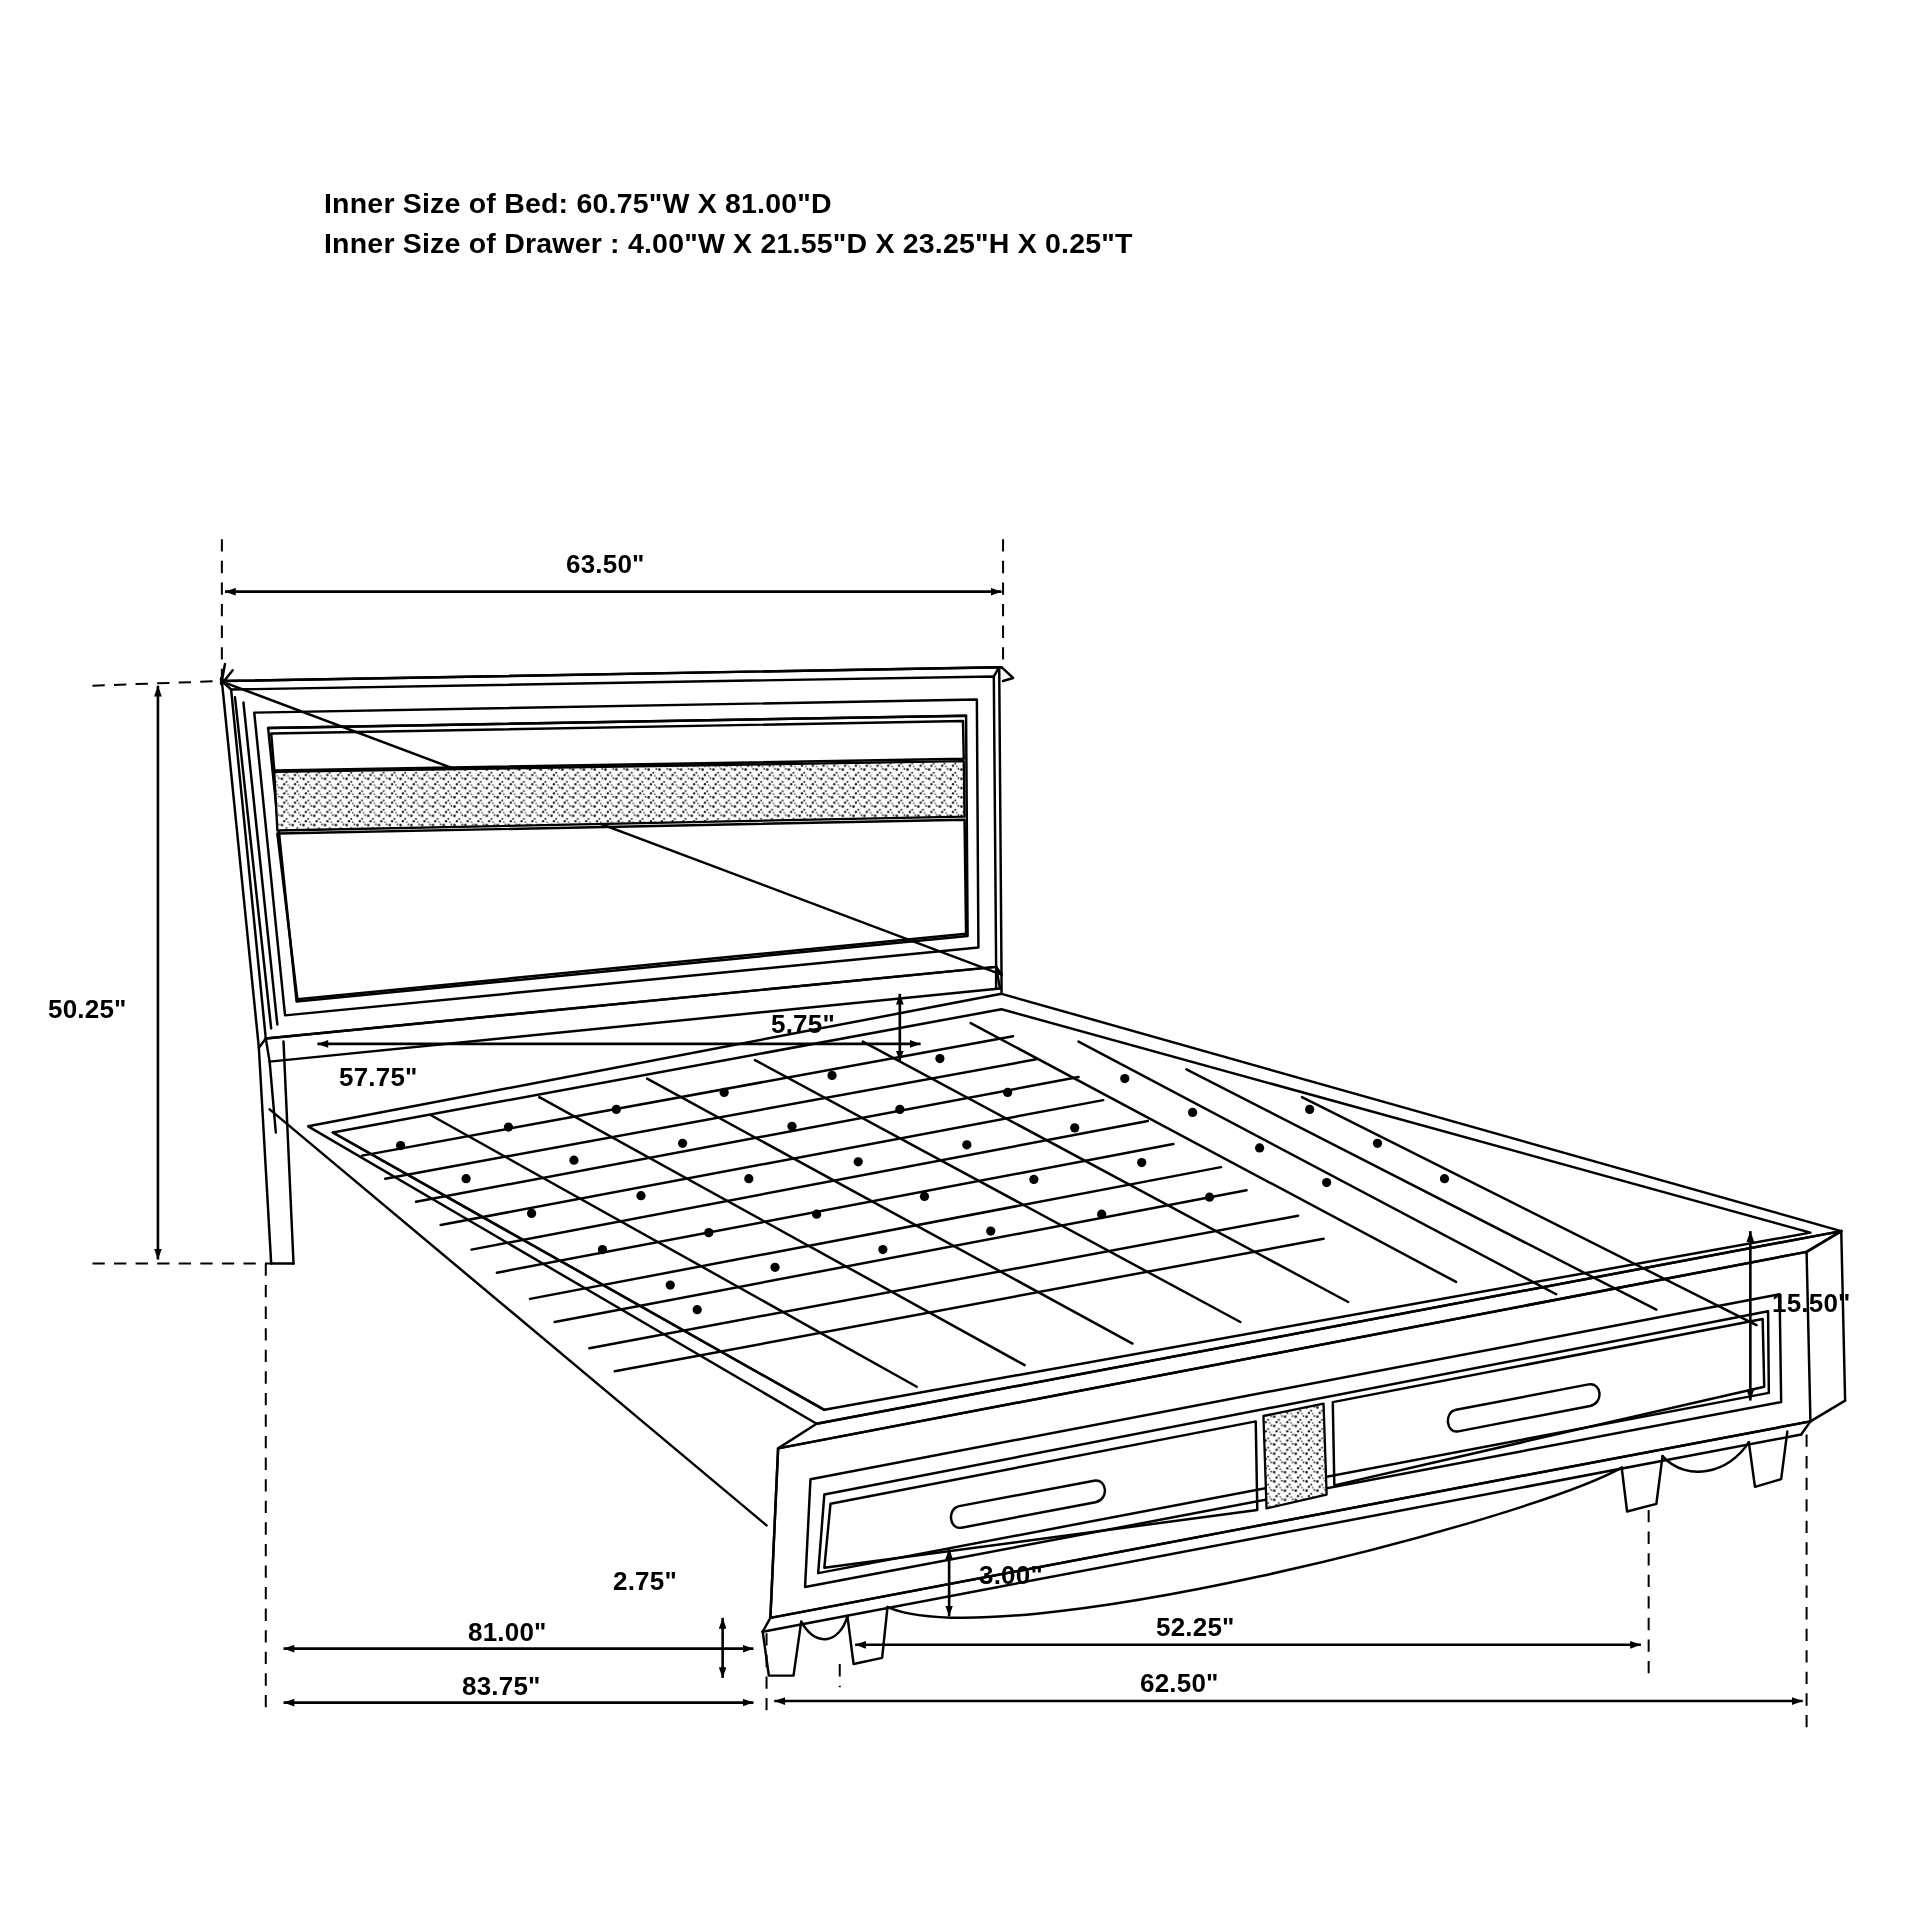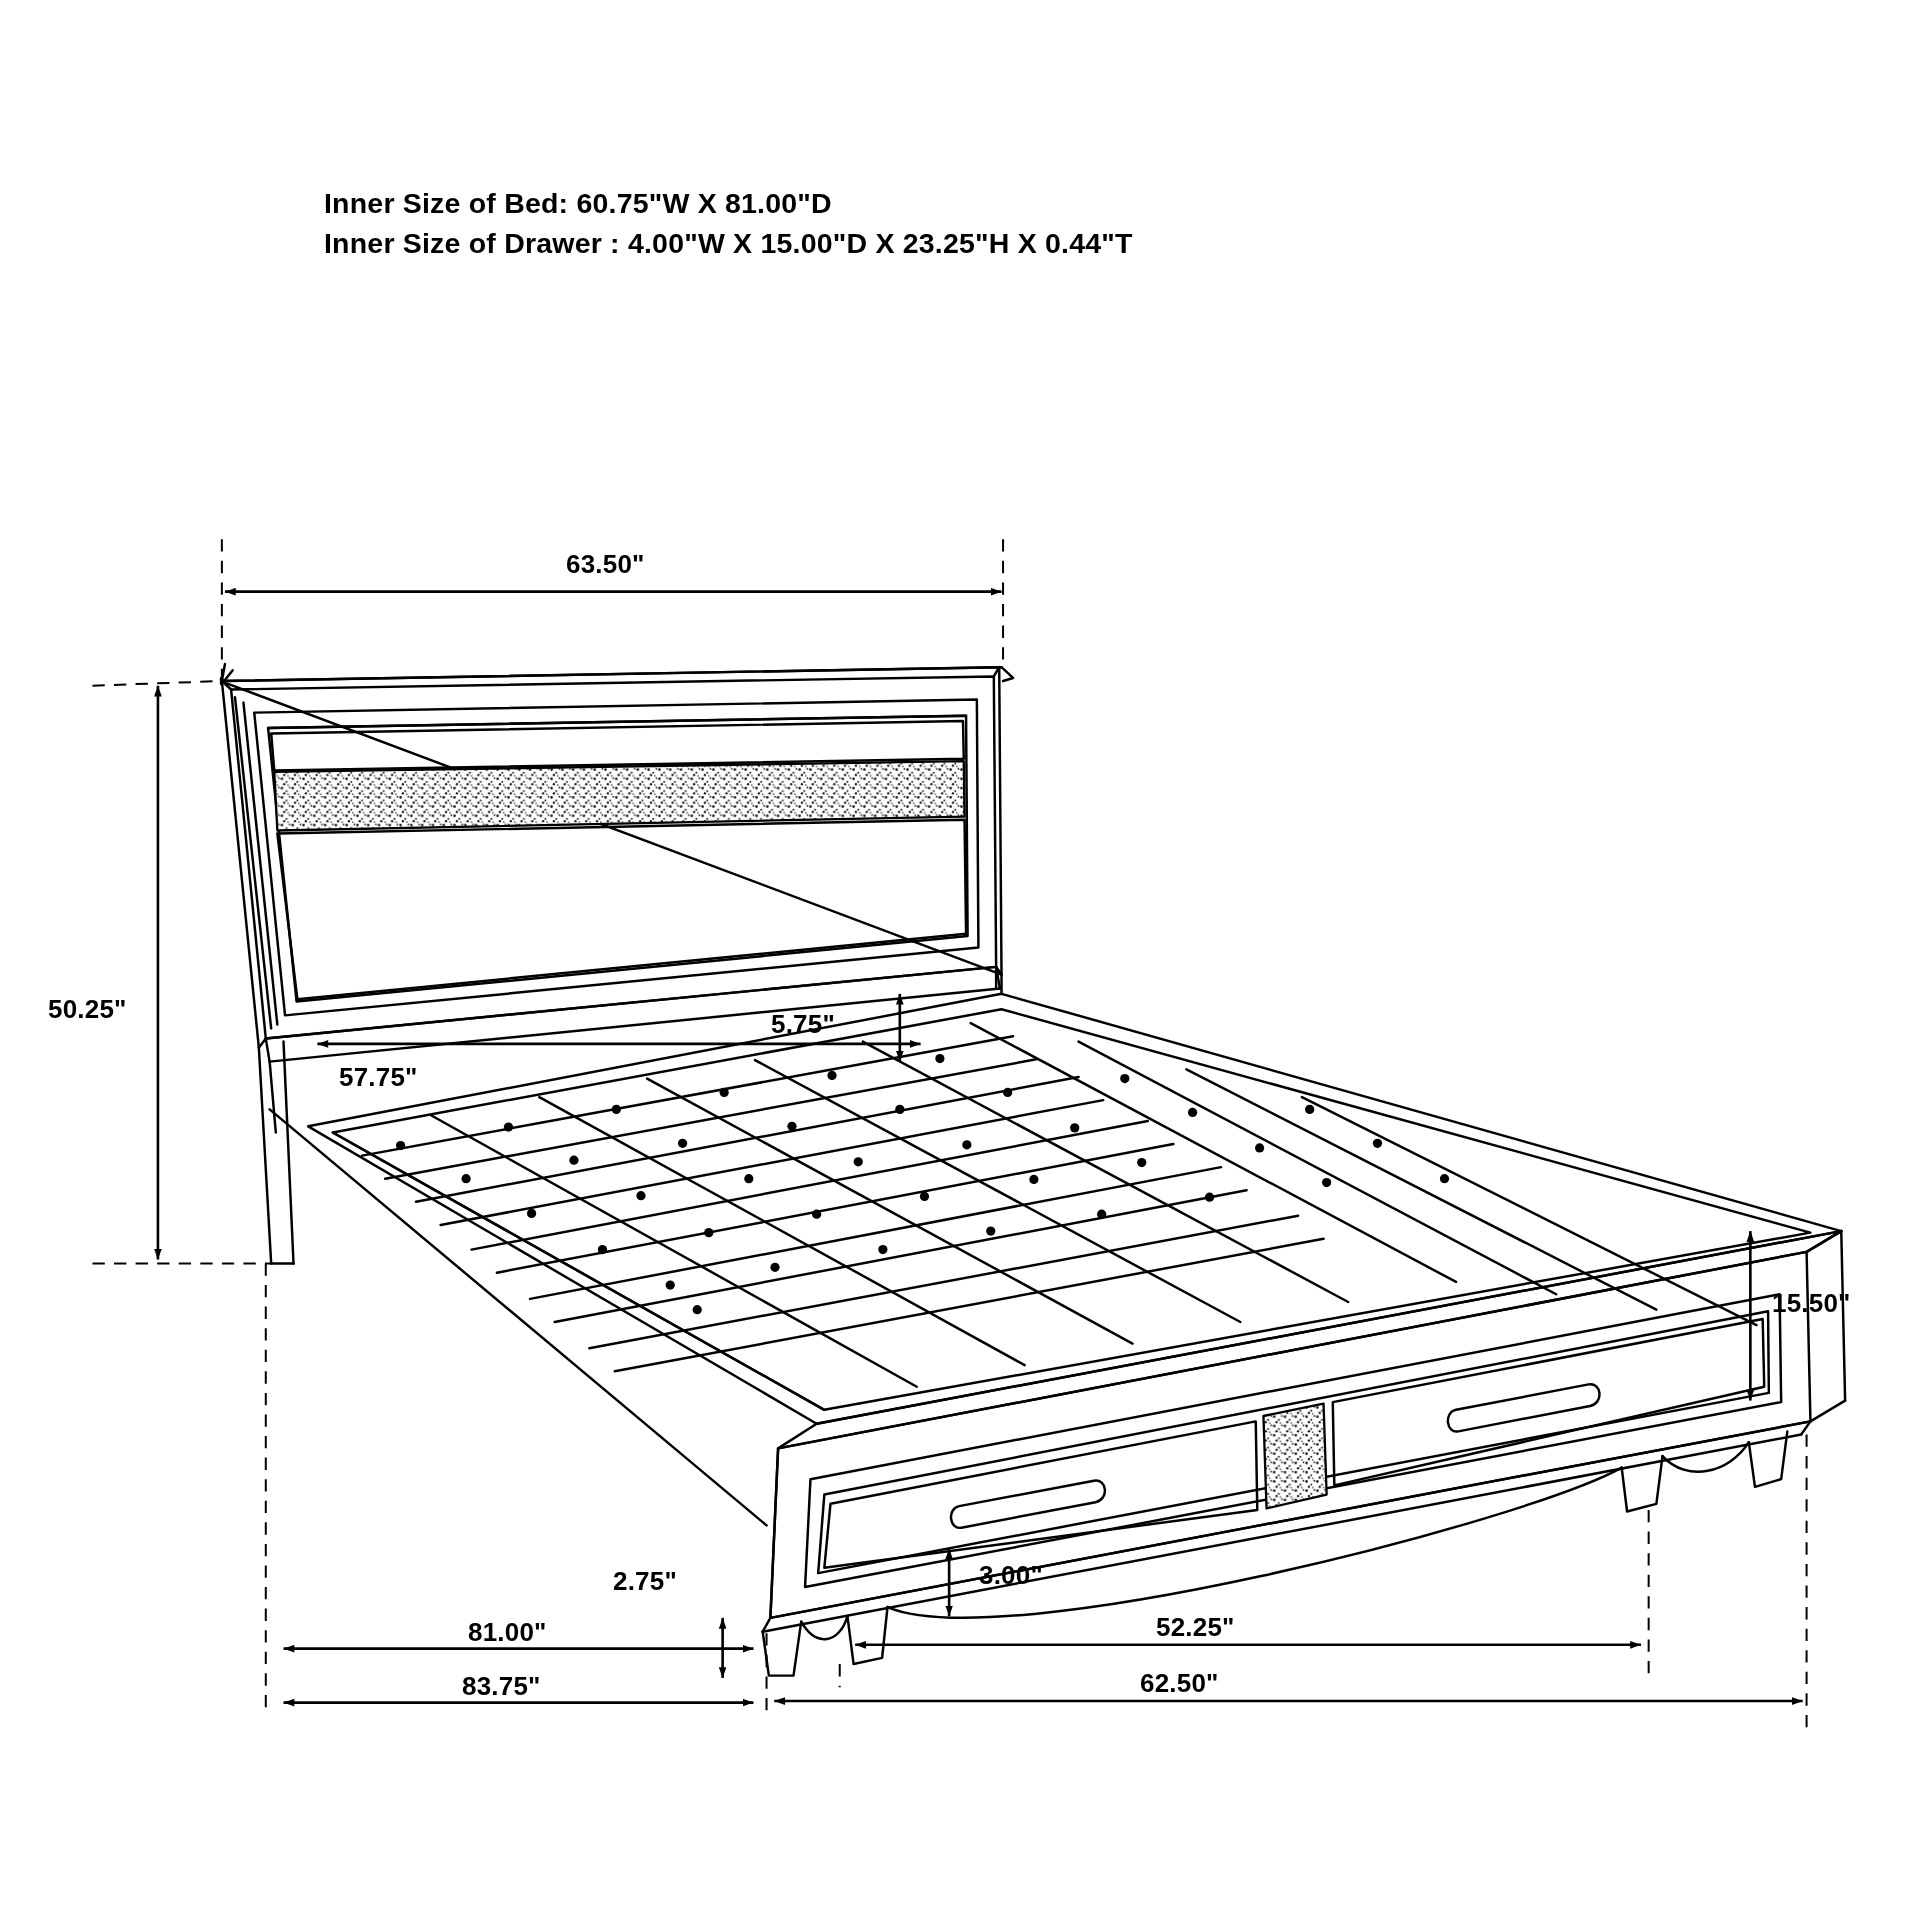--- a/index.html
+++ b/index.html
@@ -47,21 +47,21 @@
     letter-spacing: 0.2px;
   }
 </style>
 </head>
 <body>
 
 <div id="diagram-root">
 
   <div class="spec-block">
     <span class="spec-line">Inner Size of Bed: 60.75"W X 81.00"D</span>
-    <span class="spec-line">Inner Size of Drawer : 4.00"W X 15.00"D X 23.25"H X 0.44"T</span>
+    <span class="spec-line">Inner Size of Drawer : 4.00"W X 21.55"D X 23.25"H X 0.25"T</span>
   </div>
 
   <svg class="drawing" viewBox="0 0 2500 2500">
     <defs>
       <marker id="arrEnd" markerWidth="16" markerHeight="16" refX="14" refY="5" orient="auto" markerUnits="userSpaceOnUse">
         <path d="M0,0 L14,5 L0,10 z" fill="#000"></path>
       </marker>
       <marker id="arrStart" markerWidth="16" markerHeight="16" refX="0" refY="5" orient="auto" markerUnits="userSpaceOnUse">
         <path d="M14,0 L0,5 L14,10 z" fill="#000"></path>
       </marker>

